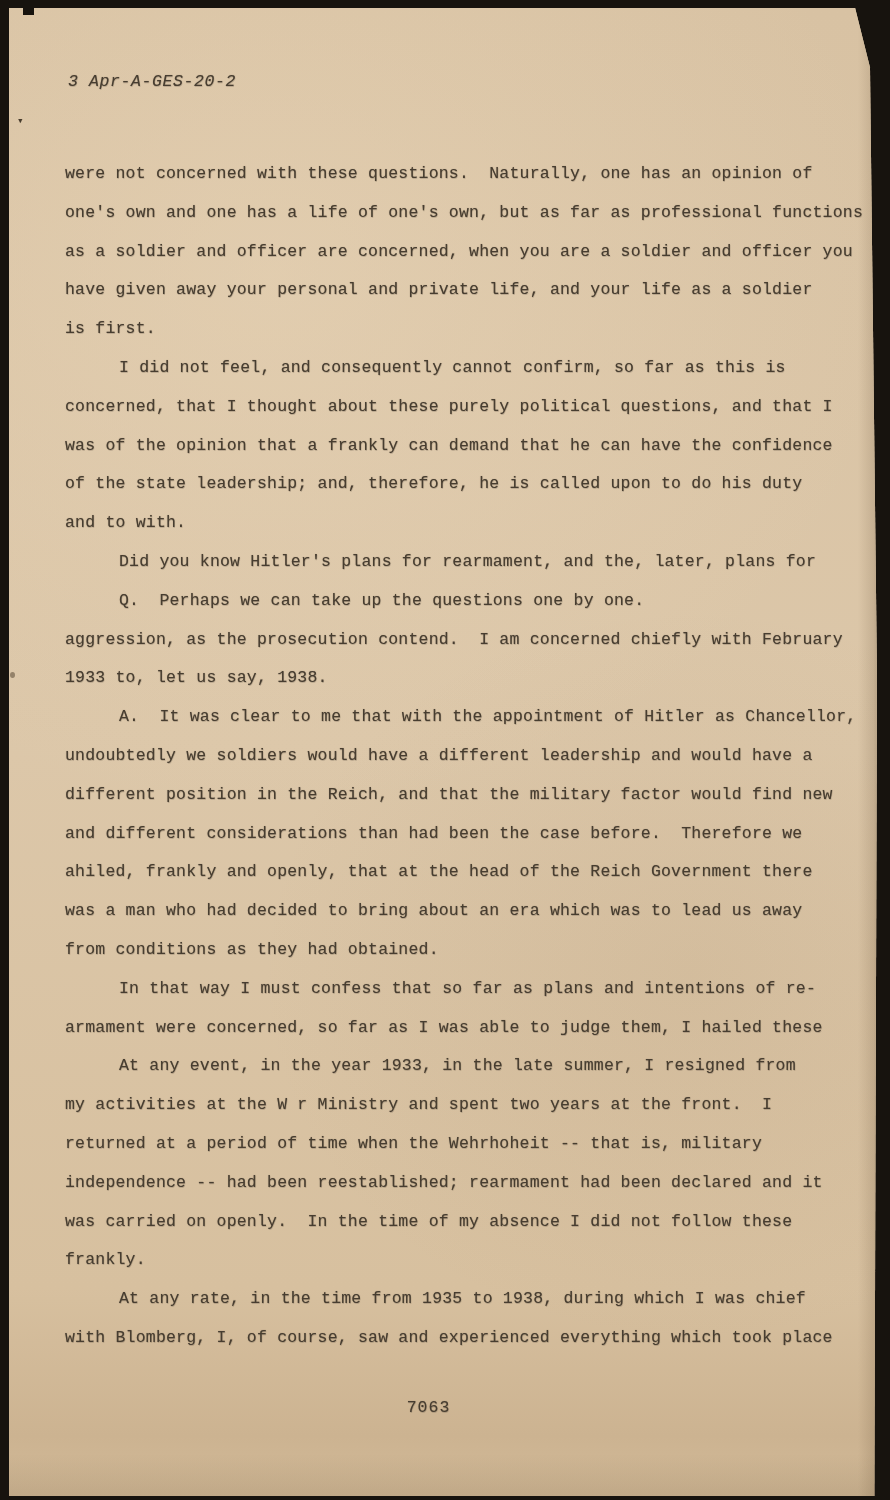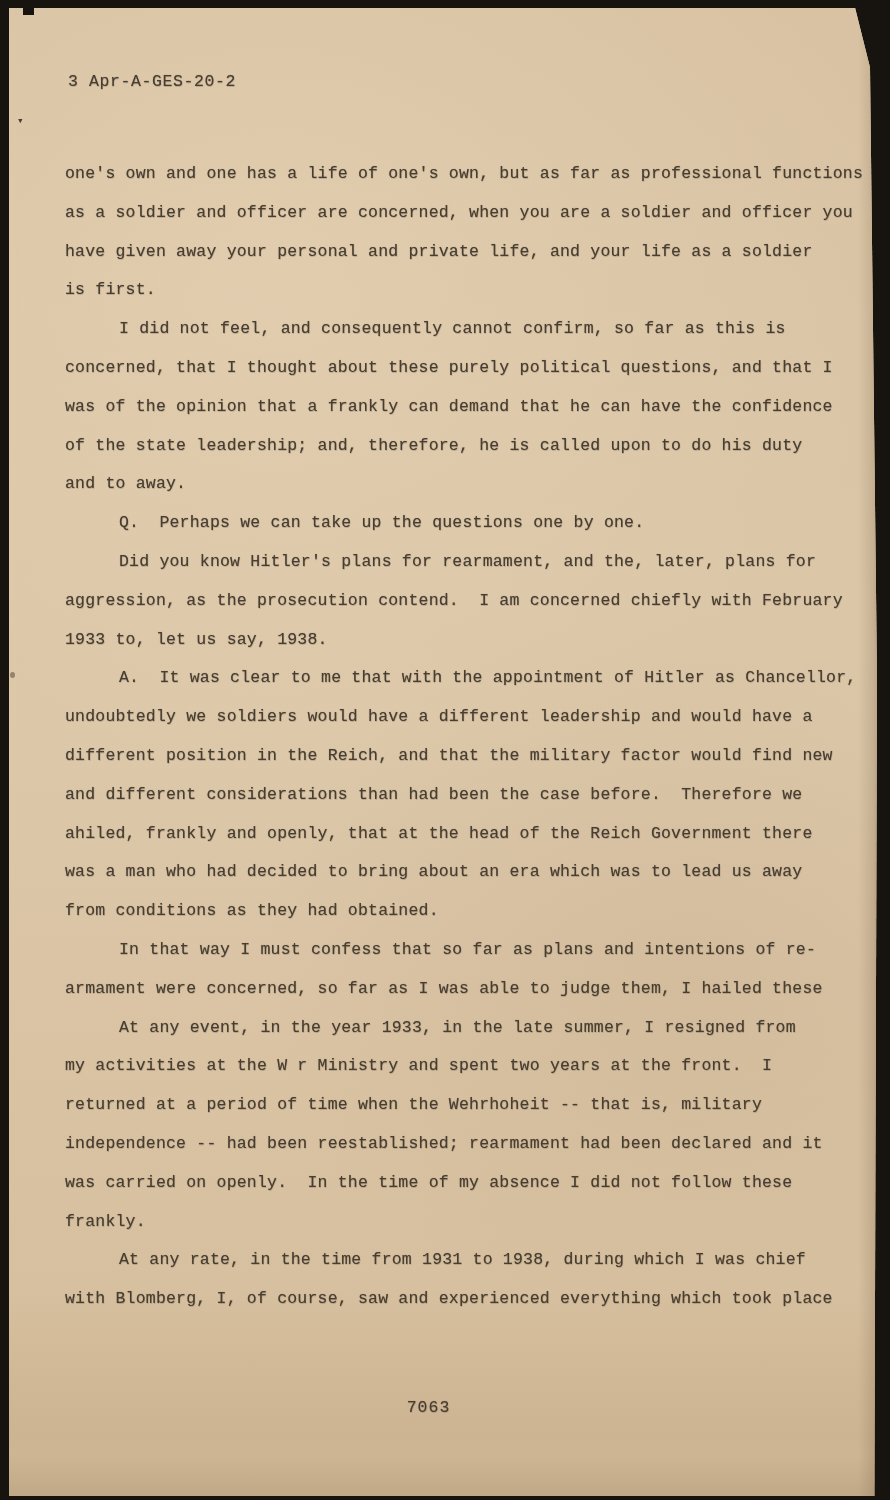--- a/index.html
+++ b/index.html
@@ -41,20 +41,21 @@
   .ink {
     color: #473d30;
     text-shadow: 0 0 1px rgba(72,62,49,0.45), 0.5px 0.5px 0 rgba(72,62,49,0.18);
   }
   .header {
     position: absolute;
     left: 59px; top: 64px;
     font-size: 16.5px;
     letter-spacing: 0.6px;
     white-space: pre;
+    font-style: italic;
   }
   .body-block {
     position: absolute;
     left: 56px; top: 147px;
     width: 790px;
   }
   .line {
     font-size: 16.5px;
     line-height: 38.8px;
     letter-spacing: 0.2px;
@@ -88,49 +89,50 @@
 
 <div class="page">
   <div class="notch"></div>
 
   <div class="header ink">3 Apr-A-GES-20-2</div>
 
   <span class="mark mark-1">▾</span>
   <span class="mark mark-2"></span>
 
   <div class="body-block">
+      <div class="line ink">were not concerned with these questions.  Naturally, one has an opinion of</div>
       <div class="line ink">one's own and one has a life of one's own, but as far as professional functions</div>
       <div class="line ink">as a soldier and officer are concerned, when you are a soldier and officer you</div>
       <div class="line ink">have given away your personal and private life, and your life as a soldier</div>
       <div class="line ink">is first.</div>
       <div class="line ink indent">I did not feel, and consequently cannot confirm, so far as this is</div>
       <div class="line ink">concerned, that I thought about these purely political questions, and that I</div>
       <div class="line ink">was of the opinion that a frankly can demand that he can have the confidence</div>
       <div class="line ink">of the state leadership; and, therefore, he is called upon to do his duty</div>
-      <div class="line ink">and to away.</div>
+      <div class="line ink">and to with.</div>
+      <div class="line ink indent">Did you know Hitler's plans for rearmament, and the, later, plans for</div>
       <div class="line ink indent">Q.  Perhaps we can take up the questions one by one.</div>
-      <div class="line ink indent">Did you know Hitler's plans for rearmament, and the, later, plans for</div>
       <div class="line ink">aggression, as the prosecution contend.  I am concerned chiefly with February</div>
       <div class="line ink">1933 to, let us say, 1938.</div>
       <div class="line ink indent">A.  It was clear to me that with the appointment of Hitler as Chancellor,</div>
       <div class="line ink">undoubtedly we soldiers would have a different leadership and would have a</div>
       <div class="line ink">different position in the Reich, and that the military factor would find new</div>
       <div class="line ink">and different considerations than had been the case before.  Therefore we</div>
       <div class="line ink">ahiled, frankly and openly, that at the head of the Reich Government there</div>
       <div class="line ink">was a man who had decided to bring about an era which was to lead us away</div>
       <div class="line ink">from conditions as they had obtained.</div>
       <div class="line ink indent">In that way I must confess that so far as plans and intentions of re-</div>
       <div class="line ink">armament were concerned, so far as I was able to judge them, I hailed these</div>
       <div class="line ink indent">At any event, in the year 1933, in the late summer, I resigned from</div>
       <div class="line ink">my activities at the W r Ministry and spent two years at the front.  I</div>
       <div class="line ink">returned at a period of time when the Wehrhoheit -- that is, military</div>
       <div class="line ink">independence -- had been reestablished; rearmament had been declared and it</div>
       <div class="line ink">was carried on openly.  In the time of my absence I did not follow these</div>
       <div class="line ink">frankly.</div>
-      <div class="line ink indent">At any rate, in the time from 1931 to 1938, during which I was chief</div>
+      <div class="line ink indent">At any rate, in the time from 1935 to 1938, during which I was chief</div>
       <div class="line ink">with Blomberg, I, of course, saw and experienced everything which took place</div>
     </div>
 
   <div class="page-number ink">7063</div>
 
   <div class="edge-right"></div>
   <div class="edge-bottom"></div>
 </div>
 
 </body></html>

